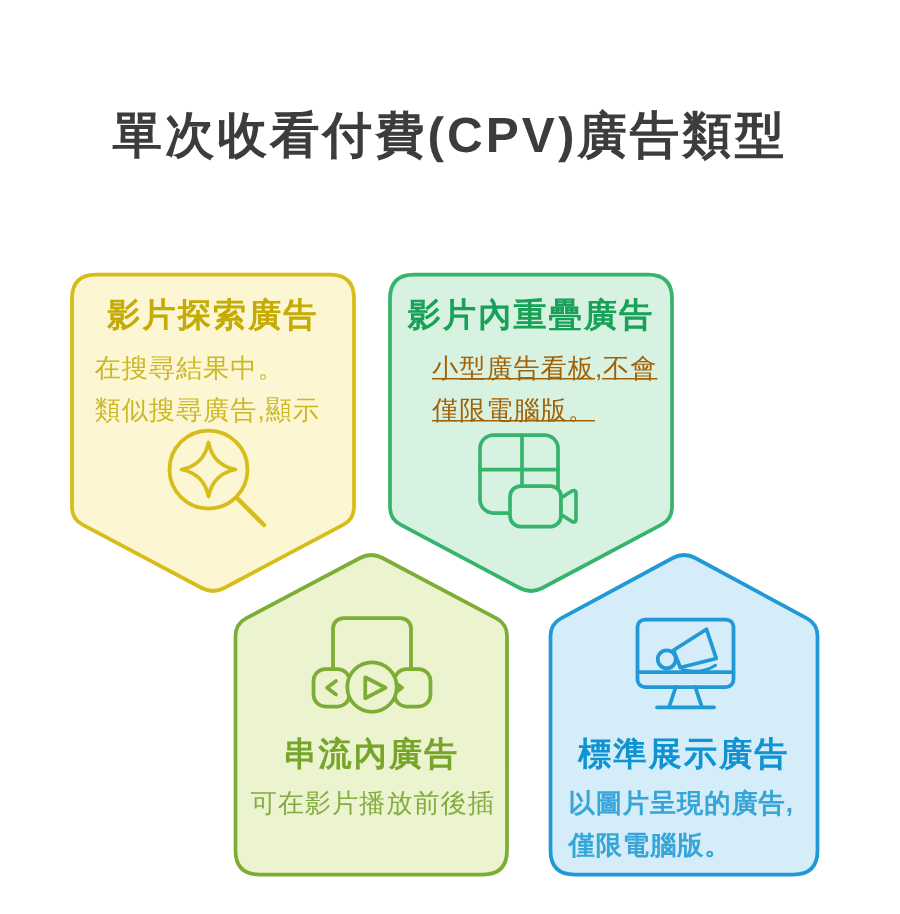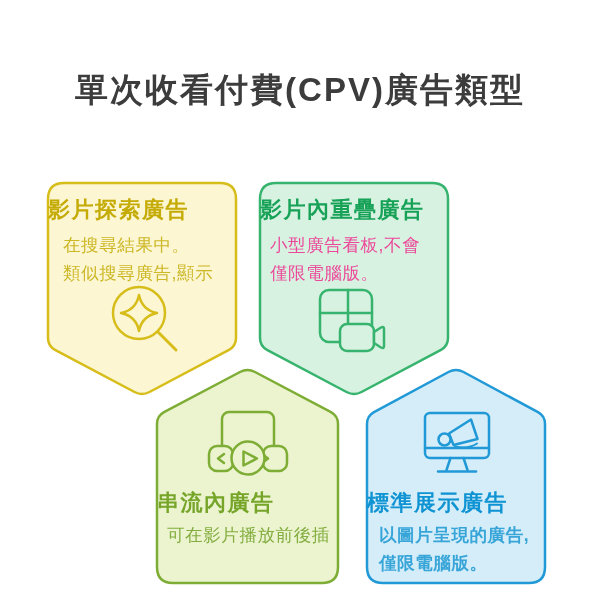--- a/index.html
+++ b/index.html
@@ -8,33 +8,33 @@
     background:#ffffff;
     font-family:"Liberation Sans", sans-serif;
   }
   .page-title {
     position:absolute; left:0; right:0; top:68px; margin:0;
     text-align:center; font-size:33px; font-weight:bold;
     letter-spacing:2px; color:#3c3c3c;
   }
   .cards-svg { position:absolute; left:0; top:0; }
   .card-title {
-    position:absolute; text-align:left;
+    position:absolute; text-align:center;
     font-size:22px; font-weight:bold; letter-spacing:1.5px;
   }
   .card-body {
     position:absolute; font-size:17.5px; line-height:28px;
     letter-spacing:0.6px;
   }
   .c1t { left:48px;  width:188px; top:195px; color:#c5ab05; }
   .c2t { left:260px; width:188px; top:195px; color:#17a258; }
   .c3t { left:157px; width:181px; top:488px; color:#76a52a; }
   .c4t { left:367px; width:178px; top:488px; color:#0f93d3; }
   .c1b { left:63px;  top:231px; color:#ccb725; }
-  .c2b { left:270px; top:231px; color:#ec4899; }
+  .c2b { left:288px; top:231px; color:#a16207;text-decoration:underline; }
   .c3b { left:167px; top:521px; color:#84ad41;text-align:right; }
   .c4b { left:379px; top:521px; color:#38a5d8;font-weight:bold; }
 </style>
 </head>
 <body>
 
 <div class="stage">
 
   <h1 class="page-title">單次收看付費(CPV)廣告類型</h1>
 

